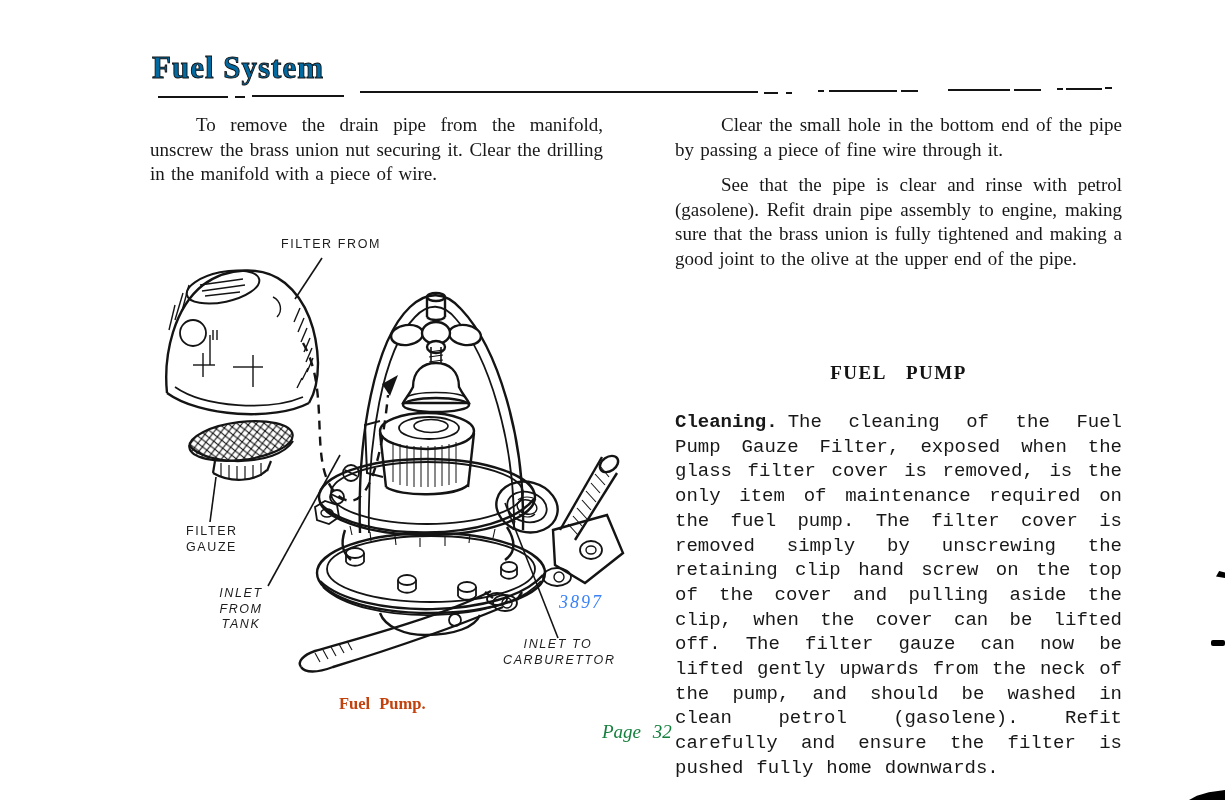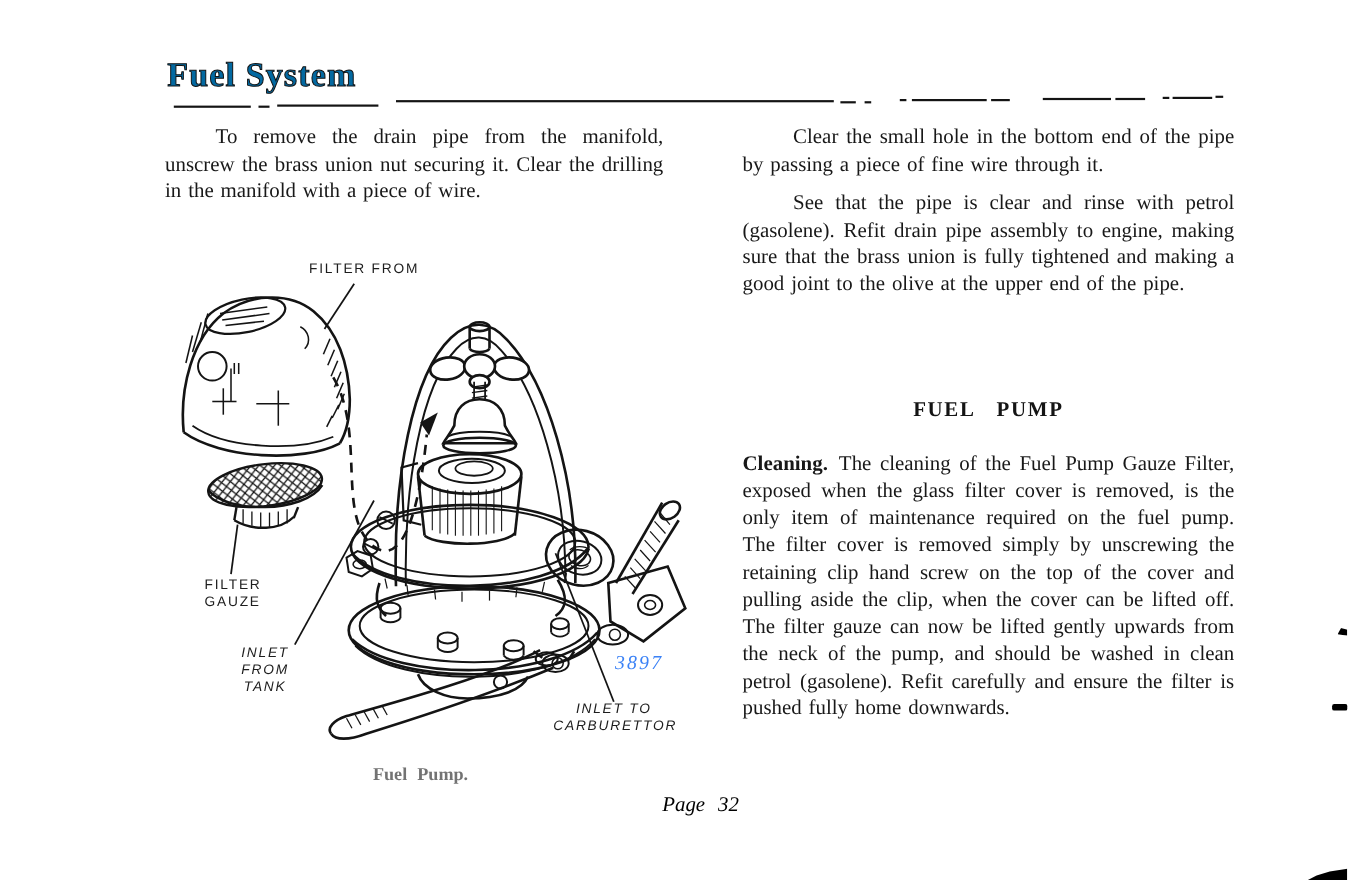--- a/index.html
+++ b/index.html
@@ -36,24 +36,24 @@
   .fig-label{
     font-family:"Liberation Sans", sans-serif;
     font-size:12.5px;letter-spacing:1.6px;color:#1d1d1d;line-height:15.5px;
     white-space:nowrap;
   }
   .fig-label.center{text-align:center;white-space:normal;font-style:italic;}
   .fig-number{
     left:559px;top:592px;font-style:italic;font-size:18px;letter-spacing:2px;color:#3b82f6;
   }
   .fig-caption{
-    left:339px;top:694px;font-size:16.5px;font-weight:bold;word-spacing:5px;color:#737373;
+    left:339px;top:694px;font-size:16.5px;font-weight:bold;word-spacing:5px;color:#c2410c;
   }
   .page-number{
-    left:602px;top:721px;font-style:italic;font-size:19px;word-spacing:7px;color:#000000;
+    left:602px;top:721px;font-style:italic;font-size:19px;word-spacing:7px;color:#15803d;
   }
   
   .artifact{position:absolute;background:#000;}
   #art-corner{
     right:0;bottom:0;width:36px;height:11px;
     clip-path:polygon(0 100%, 22% 62%, 55% 30%, 100% 8%, 100% 100%);
   }
   #art-tick1{left:1216px;top:571px;width:9px;height:7px;
     clip-path:polygon(35% 0, 100% 20%, 100% 100%, 0 80%);}
   #art-tick2{left:1211px;top:640px;width:14px;height:6px;border-radius:2px;}
@@ -318,21 +318,21 @@
 
 <div class="abs fig-number">3897</div>
 <div class="abs fig-caption">Fuel Pump.</div>
 
 <p class="abs para indent col-right" style="top:113px;margin:0;">Clear the small hole in the bottom end of the pipe by passing a piece of fine wire through it.</p>
 
 <p class="abs para indent col-right" style="top:173px;margin:0;">See that the pipe is clear and rinse with petrol (gasolene).  Refit drain pipe assembly to engine, making sure that the brass union is fully tightened and making a good joint to the olive at the upper end of the pipe.</p>
 
 <div class="abs section-heading">FUEL PUMP</div>
 
-<p class="abs para col-right" style="top:410px;margin:0;">
+<p class="abs para col-right" style="top:410px;margin:0;font-family:Liberation Mono, monospace;">
   <span class="runin">Cleaning.</span><span>The cleaning of the Fuel Pump Gauze Filter, exposed when the glass filter cover is removed, is the only item of maintenance required on the fuel pump.  The filter cover is removed simply by unscrewing the retaining clip hand screw on the top of the cover and pulling aside the clip, when the cover can be lifted off.  The filter gauze can now be lifted gently upwards from the neck of the pump, and should be washed in clean petrol (gasolene).  Refit carefully and ensure the filter is pushed fully home downwards.</span>
 </p>
 
 <div class="abs page-number">Page 32</div>
 
 <div class="artifact" id="art-tick1"></div>
 <div class="artifact" id="art-tick2"></div>
 <div class="artifact" id="art-corner"></div>
 
 </body></html>

